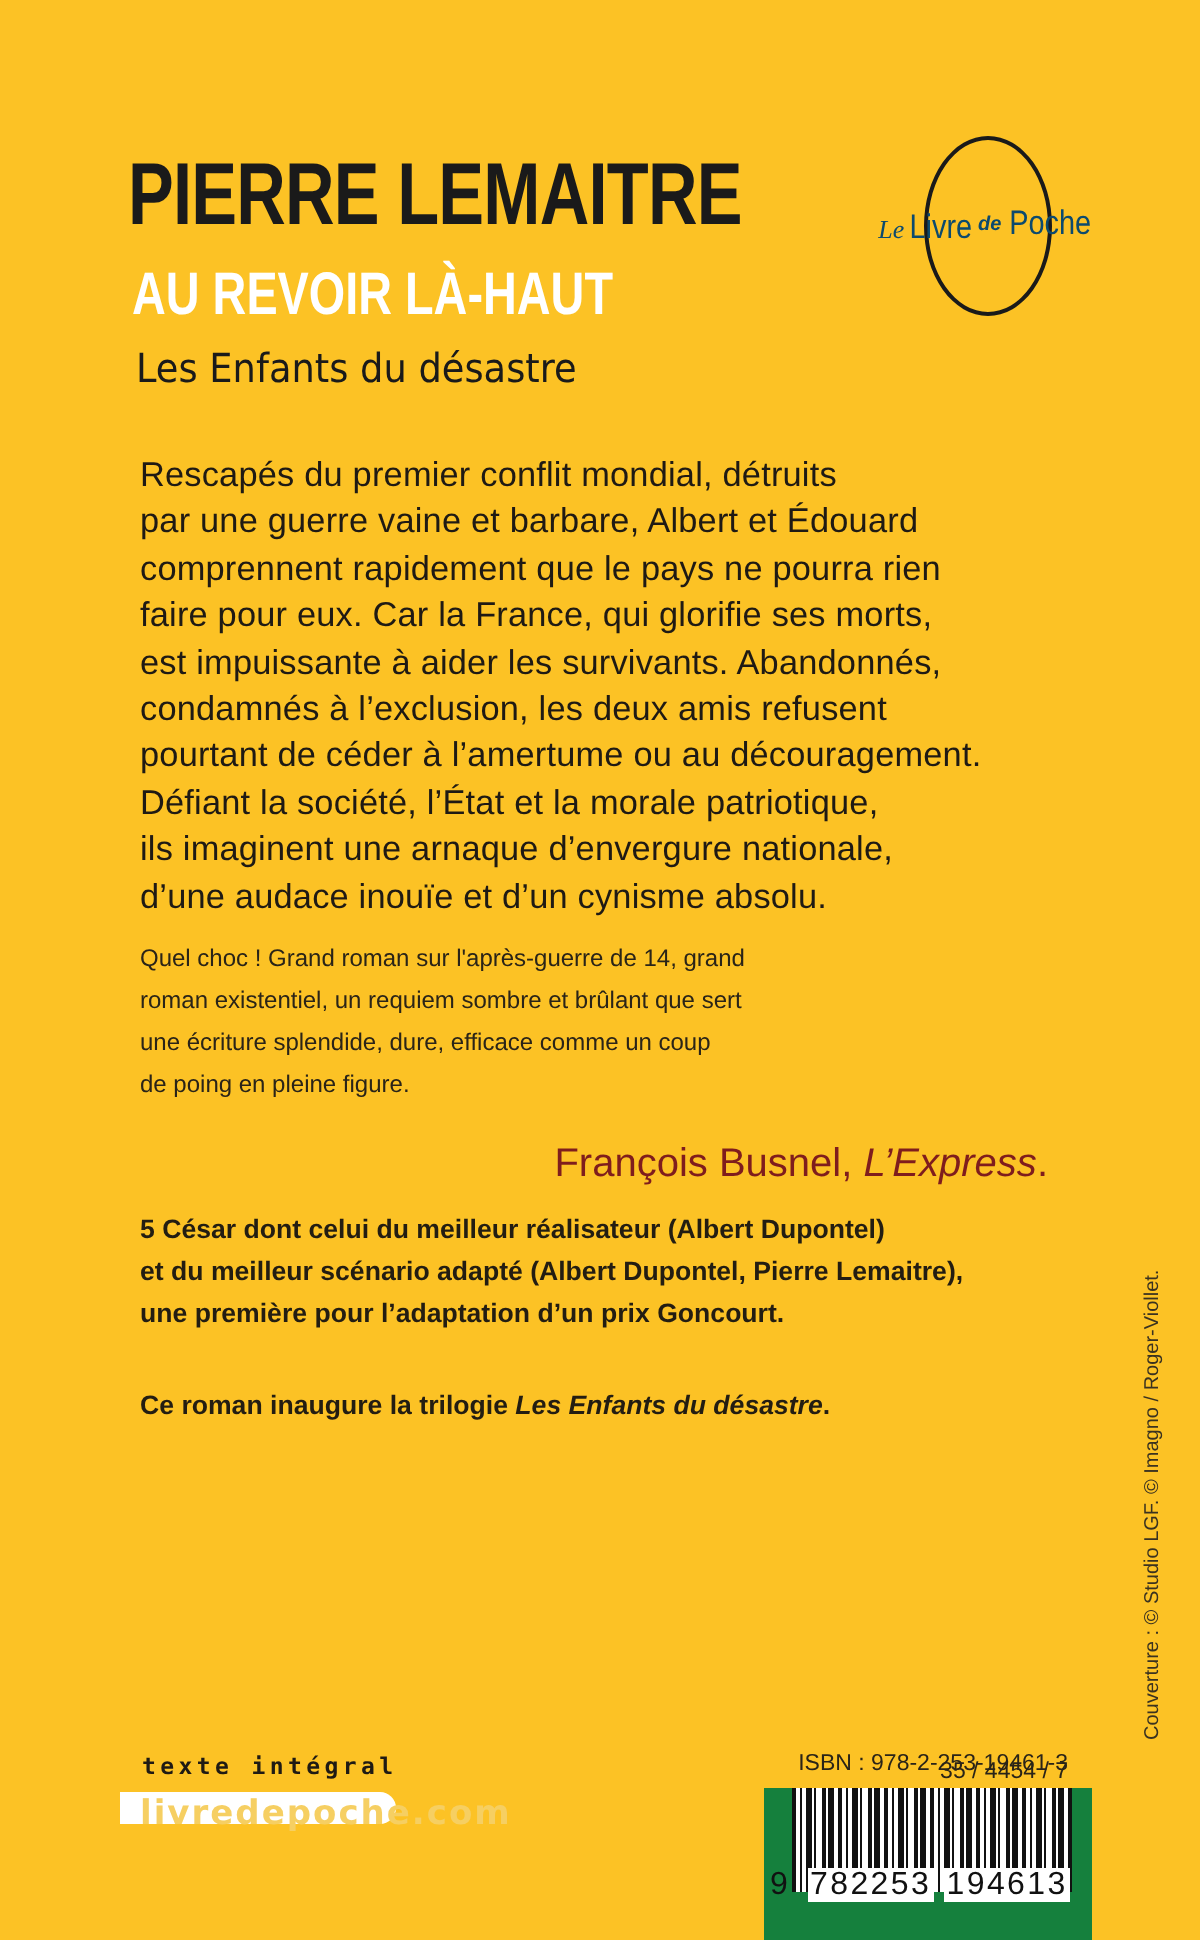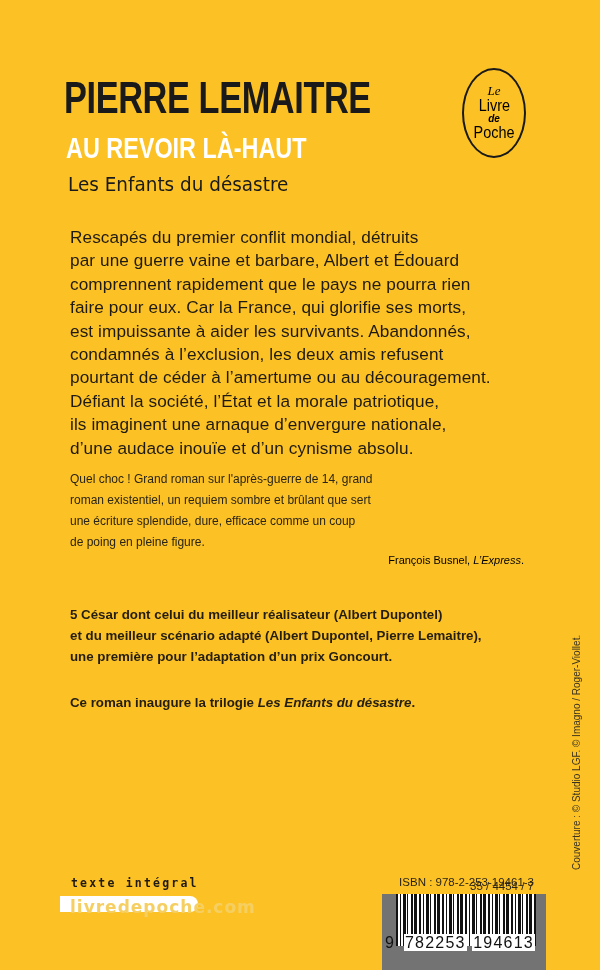--- a/index.html
+++ b/index.html
@@ -27,22 +27,22 @@
   .subtitle {
     position: absolute; left: 68px; top: 174px;
     font-size: 20px; color: #1a1a1a; white-space: nowrap; line-height: 1;
     font-family: "DejaVu Sans", sans-serif;
     transform: scaleX(0.92); transform-origin: left top;
   }
   .logo {
     position: absolute; left: 462px; top: 68px;
     width: 60px; height: 86px;
     border: 2px solid #1a1a1a; border-radius: 50%;
-    display: flex; flex-direction: column; align-items: center; justify-content: center;
-    font-family: "Liberation Sans", sans-serif; color: #000000; line-height: 1;
+    display: flex; flex-direction: row; align-items: center; justify-content: center;
+    font-family: "Liberation Sans", sans-serif; color: #0c4a6e; line-height: 1;
   }
   .logo .le { font-family: "Liberation Serif", serif; font-style: italic; font-size: 13px; margin-top: 2px; }
   .logo .livre { font-size: 17px; margin-top: 0px; transform: scaleX(0.85); }
   .logo .de { font-style: italic; font-weight: bold; font-size: 10px; }
   .logo .poche { font-size: 17px; transform: scaleX(0.85); margin-bottom: 4px; }
 
   .blurb {
     position: absolute; left: 70px; top: 226px; width: 470px;
     font-size: 17.2px; line-height: 23.4px; color: #1f1a14;
     font-family: "Liberation Sans", sans-serif;
@@ -50,22 +50,22 @@
   }
   .blurb .line { display: block; white-space: nowrap; }
 
   .quote {
     position: absolute; left: 70px; top: 469px; width: 470px;
     font-size: 12px; line-height: 21px;
     font-family: "Liberation Sans", sans-serif; color: #2a2418;
   }
   .quote .line { display: block; white-space: nowrap; }
   .attribution {
-    position: absolute; right: 76px; top: 554px;
-    font-size: 11px; font-family: "Liberation Sans", sans-serif; color: #000000;
+    position: absolute; right: 76px; top: 571px;
+    font-size: 20px; font-family: "Liberation Sans", sans-serif; color: #7f1d1d;
     white-space: nowrap;
   }
   .attribution em { font-style: italic; }
 
   .adaptation {
     position: absolute; left: 70px; top: 604px; width: 480px;
     font-weight: bold; font-size: 13.3px; line-height: 21px;
     font-family: "Liberation Sans", sans-serif; color: #231d12;
   }
   .adaptation .line { display: block; white-space: nowrap; }
@@ -108,21 +108,21 @@
     font-size: 11.5px; font-family: "Liberation Sans", sans-serif; color: #2a2418;
     white-space: nowrap;
   }
   .isbn {
     position: absolute; right: 66px; top: 876px;
     font-size: 11.5px; font-family: "Liberation Sans", sans-serif; color: #2a2418;
     white-space: nowrap;
   }
   .barcode-box {
     position: absolute; left: 382px; top: 894px;
-    width: 164px; height: 76px; background: #737373;
+    width: 164px; height: 76px; background: #15803d;
   }
   .bars {
     position: absolute; left: 14px; top: 0; width: 140px; height: 52px;
     background:
       repeating-linear-gradient(90deg,
         #111 0 2px, #fff 2px 4px, #111 4px 5px, #fff 5px 7px,
         #111 7px 10px, #fff 10px 11px, #111 11px 12px, #fff 12px 15px,
         #111 15px 17px, #fff 17px 18px, #111 18px 21px, #fff 21px 23px);
   }
   .barcode-digits {

